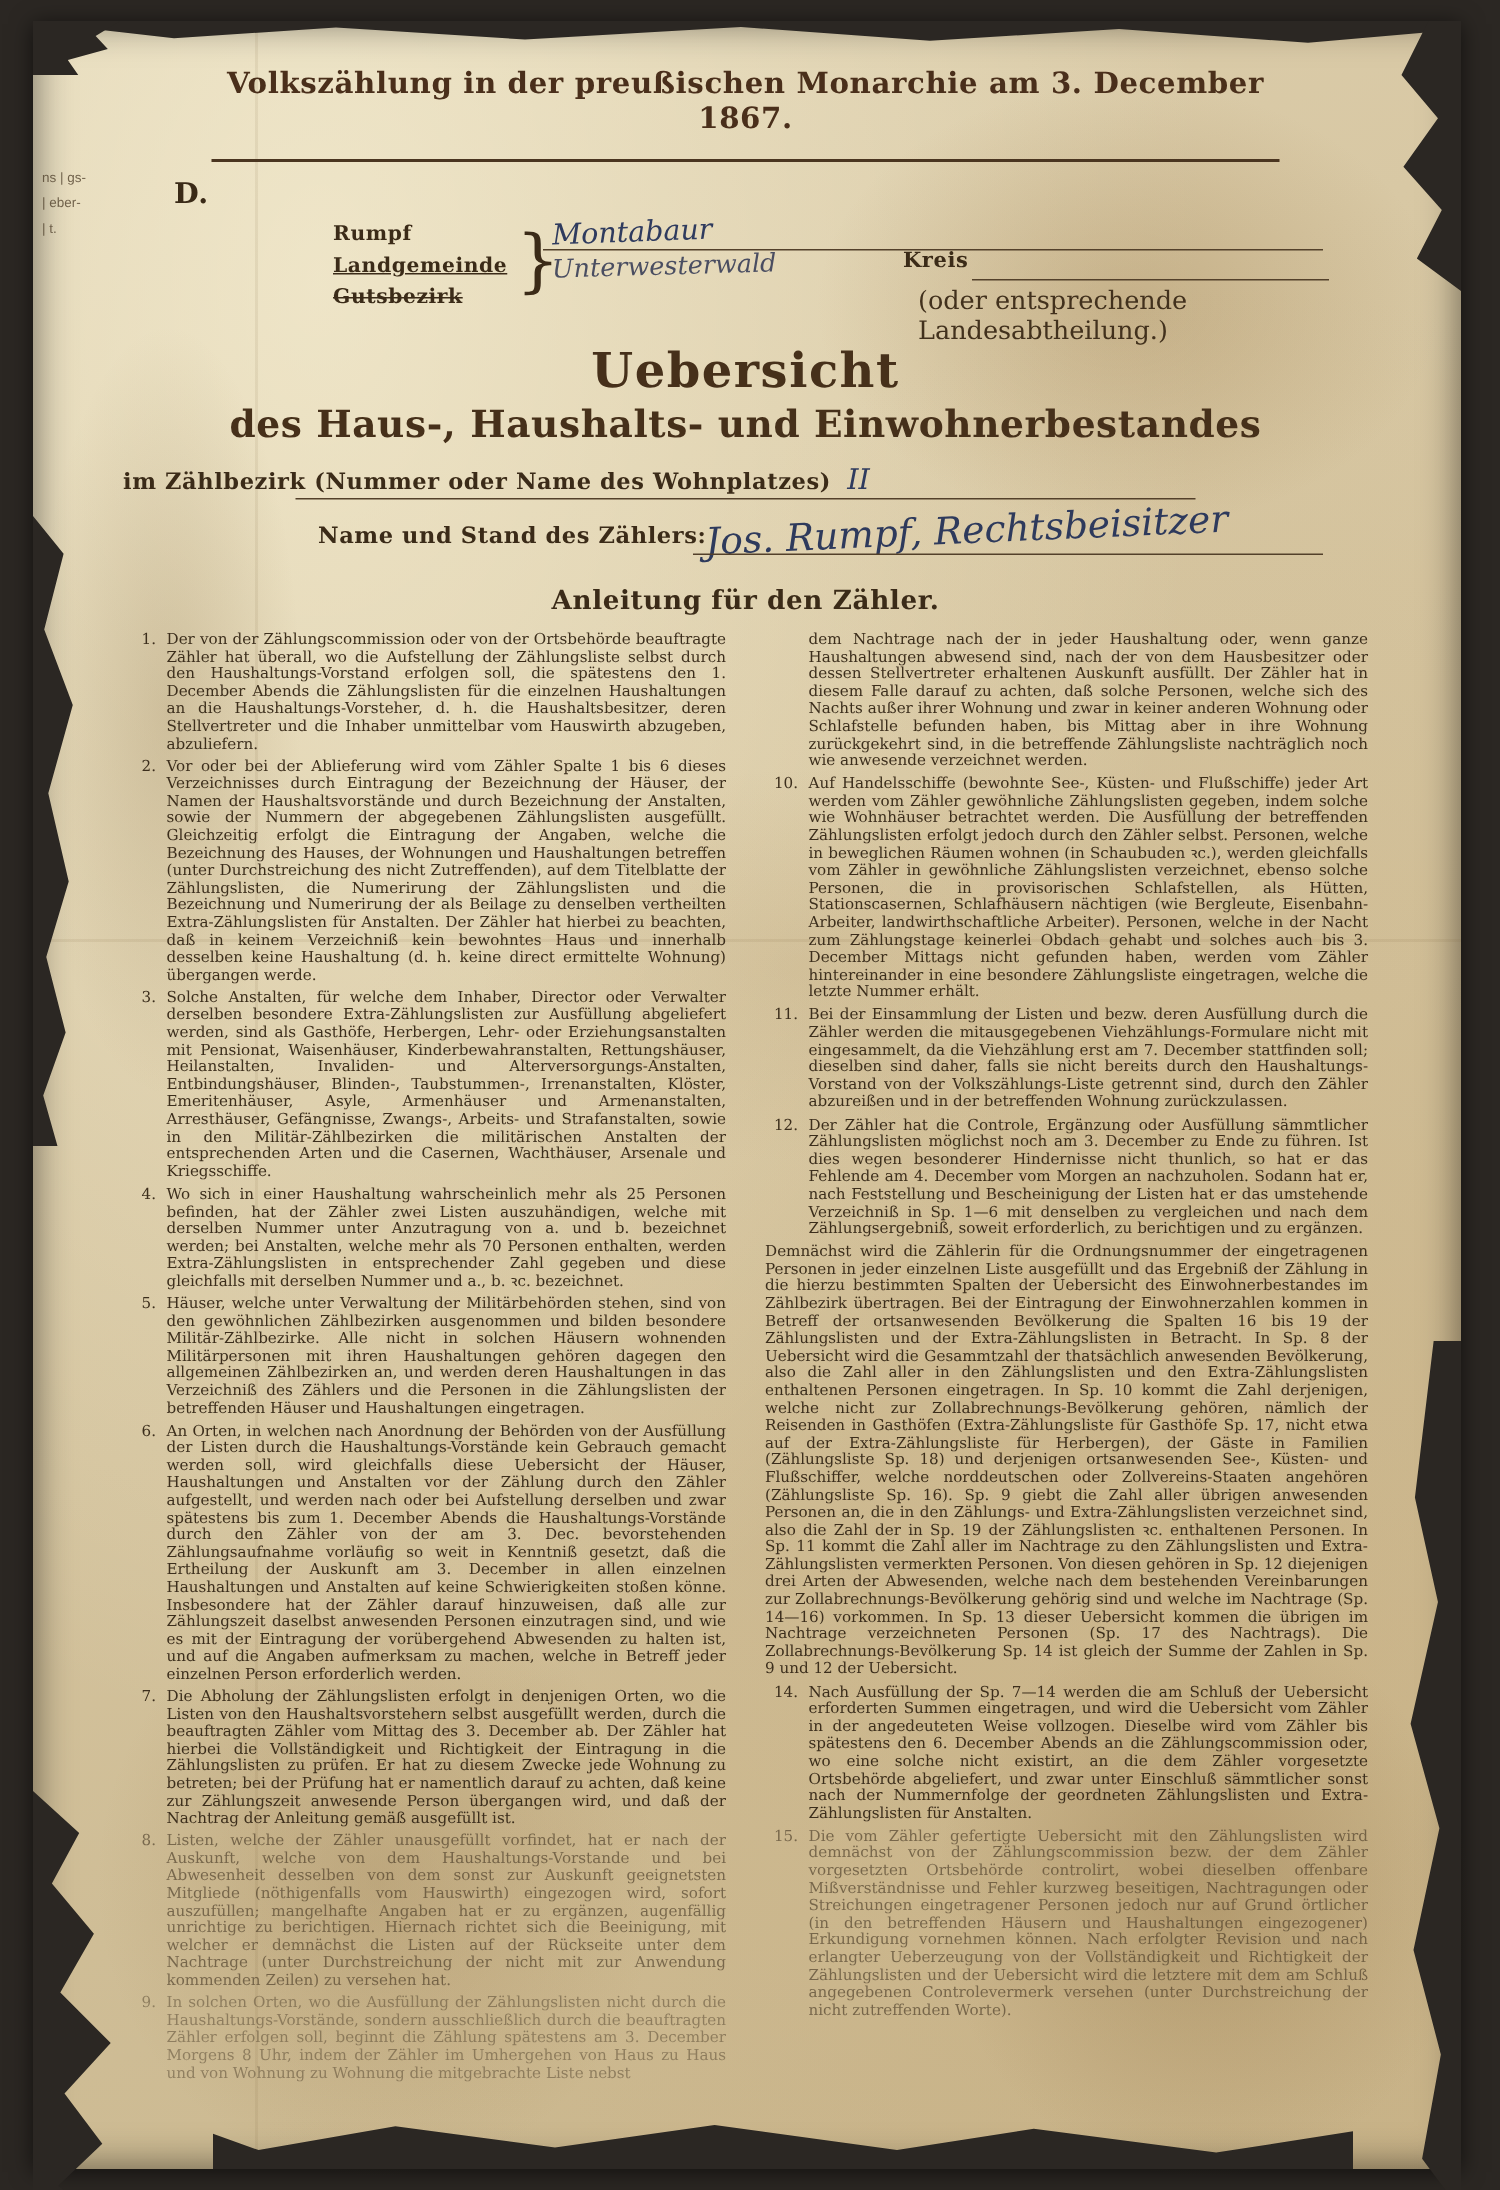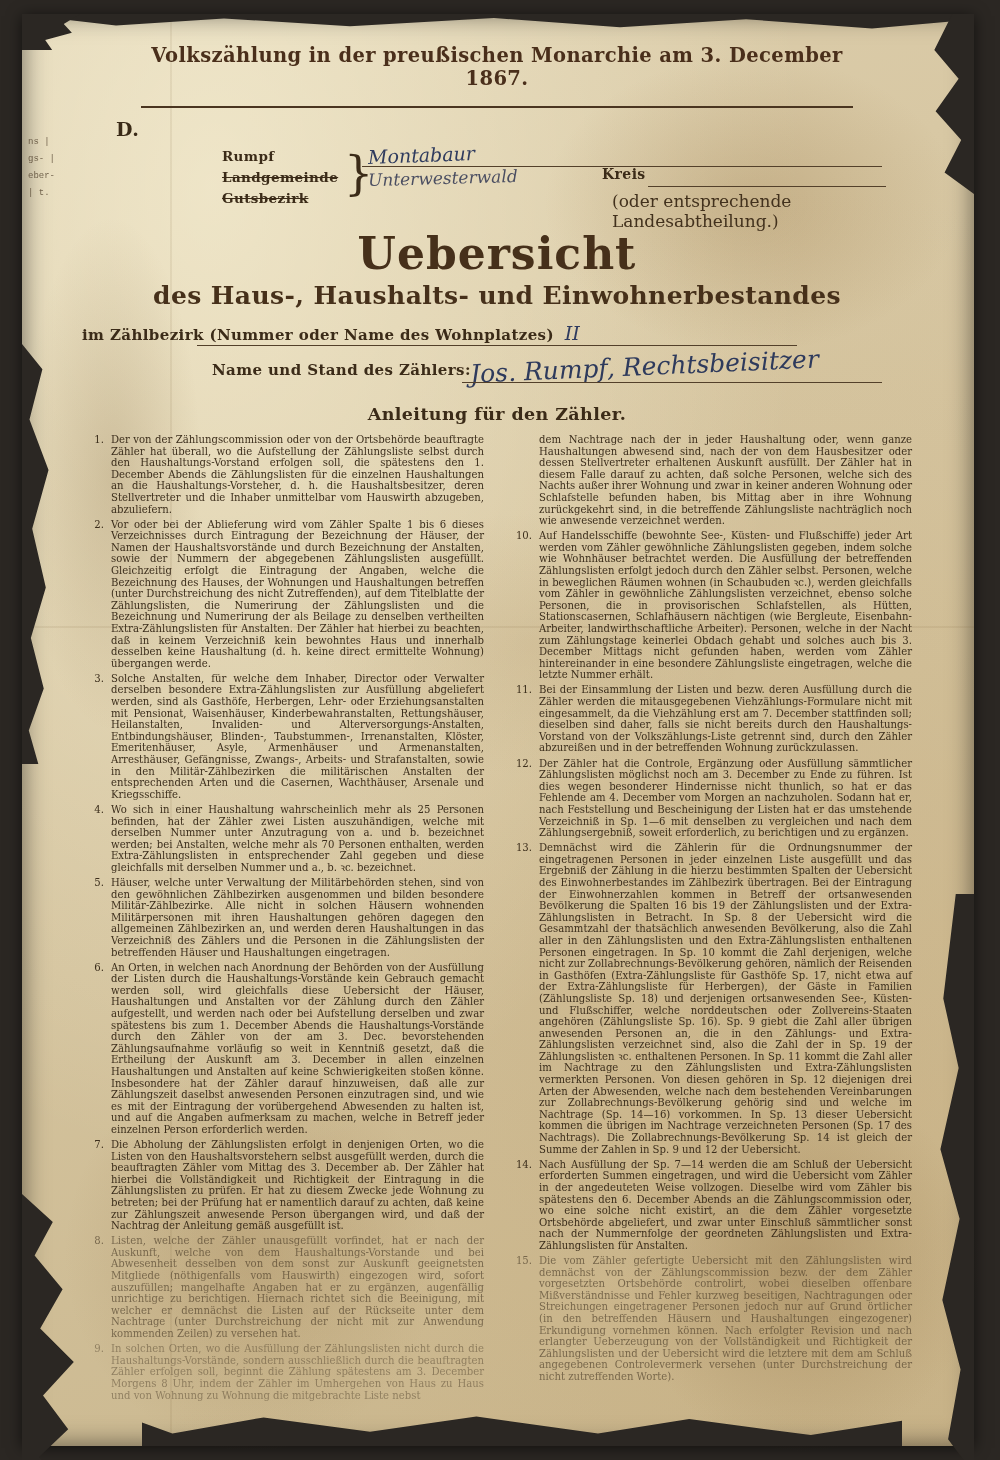--- a/index.html
+++ b/index.html
@@ -75,23 +75,23 @@
     pointer-events: none;
     background:
       linear-gradient(90deg, rgba(120,95,55,0.10) 0 2px, rgba(0,0,0,0) 2px) 148px 0/100% 100% no-repeat,
       linear-gradient(180deg, rgba(120,95,55,0.10) 0 2px, rgba(0,0,0,0) 2px) 0 612px/100% 100% no-repeat;
   }
 
   
   .margin-frag {
     position: absolute;
     left: 6px;
-    top: 120px;
+    top: 96px;
     width: 30px;
-    font-family: Liberation Mono, monospace;
+    font-family: Liberation Sans, sans-serif;
     font-size: 9px;
     line-height: 17px;
     color: #4a3a26;
     opacity: 0.75;
   }
 
   .content {
     position: absolute;
     left: 60px;
     top: 18px;
@@ -126,21 +126,21 @@
     color: #3a2a17;
     padding-left: 30px;
   }
 
   
   .place-block { position: relative; height: 66px; margin-top: 6px; }
   .lbl { font-size: 13.5px; color: #3b2b18; }
   .strike { text-decoration: line-through; text-decoration-thickness: 1.4px; }
 
   .pb-stadt { position: absolute; left: 140px; top: 0; width: 120px; }
-  .pb-land  { position: absolute; left: 140px; top: 21px; width: 120px; }
+  .pb-land  { position: absolute; left: 140px; top: 21px; width: 120px; text-decoration: underline; }
   .pb-guts  { position: absolute; left: 140px; top: 42px; width: 120px; }
   .brace {
     position: absolute; left: 262px; top: 2px; font-size: 46px; line-height: 46px;
     color: #3b2b18; font-family: "DejaVu Serif", serif;
   }
   .hw { font-family: "DejaVu Serif", serif; font-style: italic; color: #2e3a5c; }
   .hw-place {
     position: absolute; left: 286px; top: -4px; font-size: 19px;
     transform: rotate(-2.2deg); color: #2f3b5e;
   }
@@ -148,21 +148,21 @@
     position: absolute; left: 286px; top: 20px; font-size: 17px;
     transform: rotate(-1.6deg); color: #3a3f58; opacity: 0.9;
   }
   .kreis-word { position: absolute; left: 520px; top: 18px; font-size: 14px; color: #3b2b18; }
   .line-stadt { position: absolute; left: 280px; top: 18px; width: 520px; border-bottom: 1.2px solid #53402a; }
   .line-kreis { position: absolute; left: 566px; top: 38px; width: 238px; border-bottom: 1.2px solid #53402a; }
   .kreis-note { position: absolute; left: 530px; top: 43px; font-size: 17px; color: #42311d; }
 
   
   .big-title {
-    text-align: center; font-size: 44px; color: #46301a; margin-top: 14px;
+    text-align: center; font-size: 32px; color: #46301a; margin-top: 14px;
     letter-spacing: 1px;
   }
   .big-sub {
     text-align: center; font-size: 25px; color: #46301a; margin-top: 2px;
   }
   .zb-line {
     position: relative; text-align: left; font-size: 15px; margin-top: 12px; color: #3b2b18;
   }
   .zb-hw { font-size: 19px; color: #2f3b5e; margin-left: 6px; font-style: italic; }
   .zb-rule { width: 600px; margin: 1px auto 0 auto; border-bottom: 1.2px solid #53402a; }
@@ -303,21 +303,20 @@
           </div>
           <div class="item">
             <div class="num">11.</div>
             <div class="txt">Bei der Einsammlung der Listen und bezw. deren Ausfüllung durch die Zähler werden die mitausgegebenen Viehzählungs-Formulare nicht mit eingesammelt, da die Viehzählung erst am 7. December stattfinden soll; dieselben sind daher, falls sie nicht bereits durch den Haushaltungs-Vorstand von der Volkszählungs-Liste getrennt sind, durch den Zähler abzureißen und in der betreffenden Wohnung zurückzulassen.</div>
           </div>
           <div class="item">
             <div class="num">12.</div>
             <div class="txt">Der Zähler hat die Controle, Ergänzung oder Ausfüllung sämmtlicher Zählungslisten möglichst noch am 3. December zu Ende zu führen. Ist dies wegen besonderer Hindernisse nicht thunlich, so hat er das Fehlende am 4. December vom Morgen an nachzuholen. Sodann hat er, nach Feststellung und Bescheinigung der Listen hat er das umstehende Verzeichniß in Sp. 1—6 mit denselben zu vergleichen und nach dem Zählungsergebniß, soweit erforderlich, zu berichtigen und zu ergänzen.</div>
           </div>
           <div class="item">
-            <div class="num">13.</div>
             <div class="txt">Demnächst wird die Zählerin für die Ordnungsnummer der eingetragenen Personen in jeder einzelnen Liste ausgefüllt und das Ergebniß der Zählung in die hierzu bestimmten Spalten der Uebersicht des Einwohnerbestandes im Zählbezirk übertragen. Bei der Eintragung der Einwohnerzahlen kommen in Betreff der ortsanwesenden Bevölkerung die Spalten 16 bis 19 der Zählungslisten und der Extra-Zählungslisten in Betracht. In Sp. 8 der Uebersicht wird die Gesammtzahl der thatsächlich anwesenden Bevölkerung, also die Zahl aller in den Zählungslisten und den Extra-Zählungslisten enthaltenen Personen eingetragen. In Sp. 10 kommt die Zahl derjenigen, welche nicht zur Zollabrechnungs-Bevölkerung gehören, nämlich der Reisenden in Gasthöfen (Extra-Zählungsliste für Gasthöfe Sp. 17, nicht etwa auf der Extra-Zählungsliste für Herbergen), der Gäste in Familien (Zählungsliste Sp. 18) und derjenigen ortsanwesenden See-, Küsten- und Flußschiffer, welche norddeutschen oder Zollvereins-Staaten angehören (Zählungsliste Sp. 16). Sp. 9 giebt die Zahl aller übrigen anwesenden Personen an, die in den Zählungs- und Extra-Zählungslisten verzeichnet sind, also die Zahl der in Sp. 19 der Zählungslisten ꝛc. enthaltenen Personen. In Sp. 11 kommt die Zahl aller im Nachtrage zu den Zählungslisten und Extra-Zählungslisten vermerkten Personen. Von diesen gehören in Sp. 12 diejenigen drei Arten der Abwesenden, welche nach dem bestehenden Vereinbarungen zur Zollabrechnungs-Bevölkerung gehörig sind und welche im Nachtrage (Sp. 14—16) vorkommen. In Sp. 13 dieser Uebersicht kommen die übrigen im Nachtrage verzeichneten Personen (Sp. 17 des Nachtrags). Die Zollabrechnungs-Bevölkerung Sp. 14 ist gleich der Summe der Zahlen in Sp. 9 und 12 der Uebersicht.</div>
           </div>
           <div class="item">
             <div class="num">14.</div>
             <div class="txt">Nach Ausfüllung der Sp. 7—14 werden die am Schluß der Uebersicht erforderten Summen eingetragen, und wird die Uebersicht vom Zähler in der angedeuteten Weise vollzogen. Dieselbe wird vom Zähler bis spätestens den 6. December Abends an die Zählungscommission oder, wo eine solche nicht existirt, an die dem Zähler vorgesetzte Ortsbehörde abgeliefert, und zwar unter Einschluß sämmtlicher sonst nach der Nummernfolge der geordneten Zählungslisten und Extra-Zählungslisten für Anstalten.</div>
           </div>
           <div class="item fade-low">
             <div class="num">15.</div>
             <div class="txt">Die vom Zähler gefertigte Uebersicht mit den Zählungslisten wird demnächst von der Zählungscommission bezw. der dem Zähler vorgesetzten Ortsbehörde controlirt, wobei dieselben offenbare Mißverständnisse und Fehler kurzweg beseitigen, Nachtragungen oder Streichungen eingetragener Personen jedoch nur auf Grund örtlicher (in den betreffenden Häusern und Haushaltungen eingezogener) Erkundigung vornehmen können. Nach erfolgter Revision und nach erlangter Ueberzeugung von der Vollständigkeit und Richtigkeit der Zählungslisten und der Uebersicht wird die letztere mit dem am Schluß angegebenen Controlevermerk versehen (unter Durchstreichung der nicht zutreffenden Worte).</div>
           </div>

